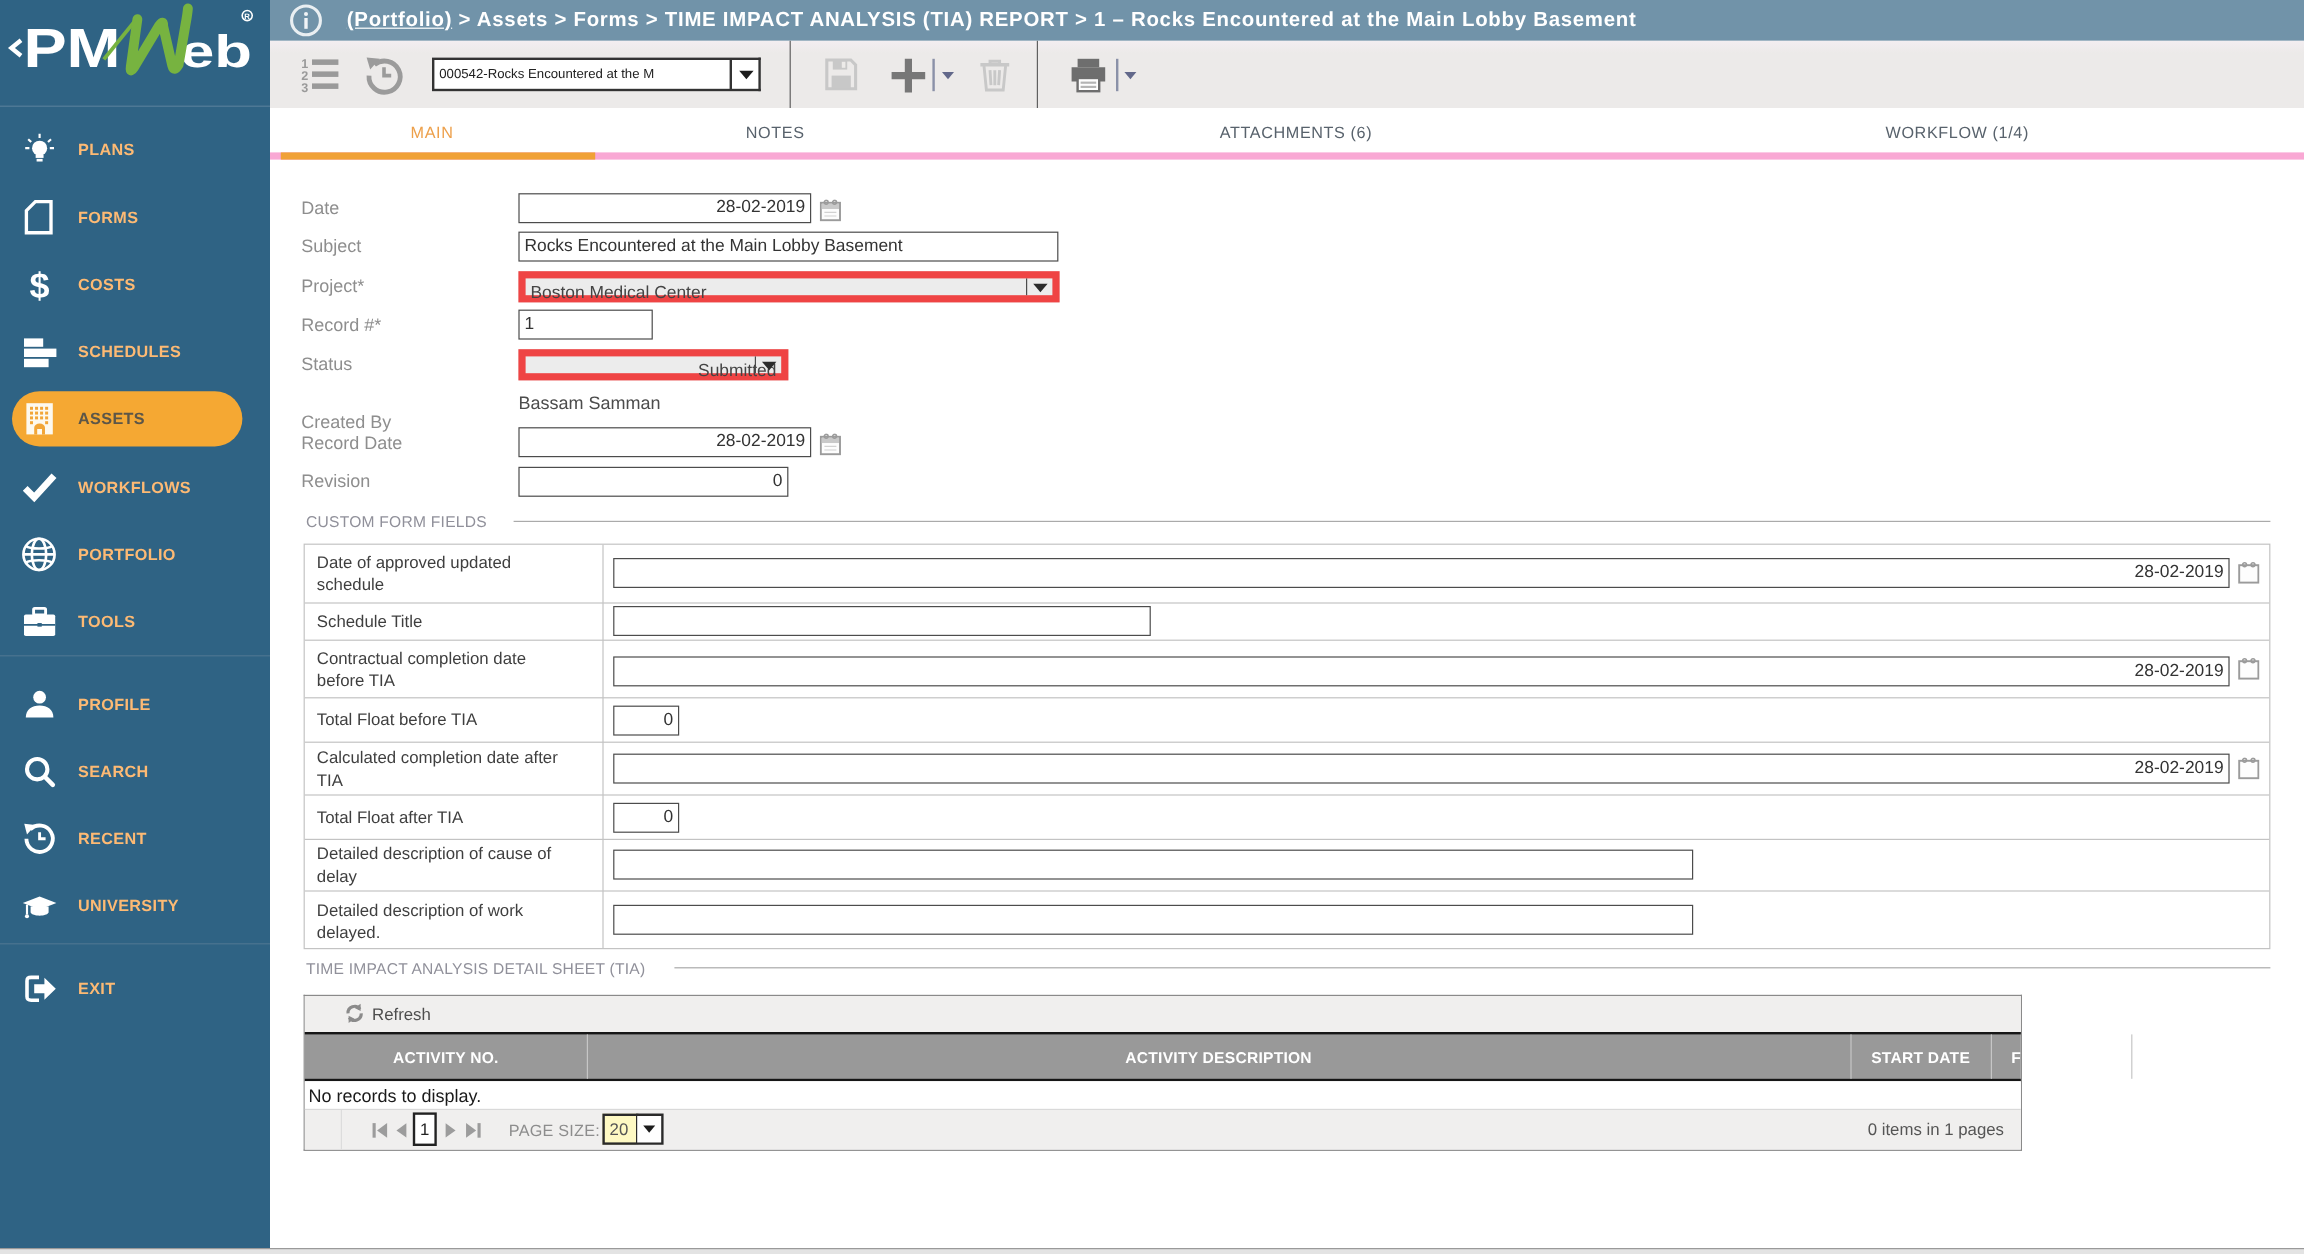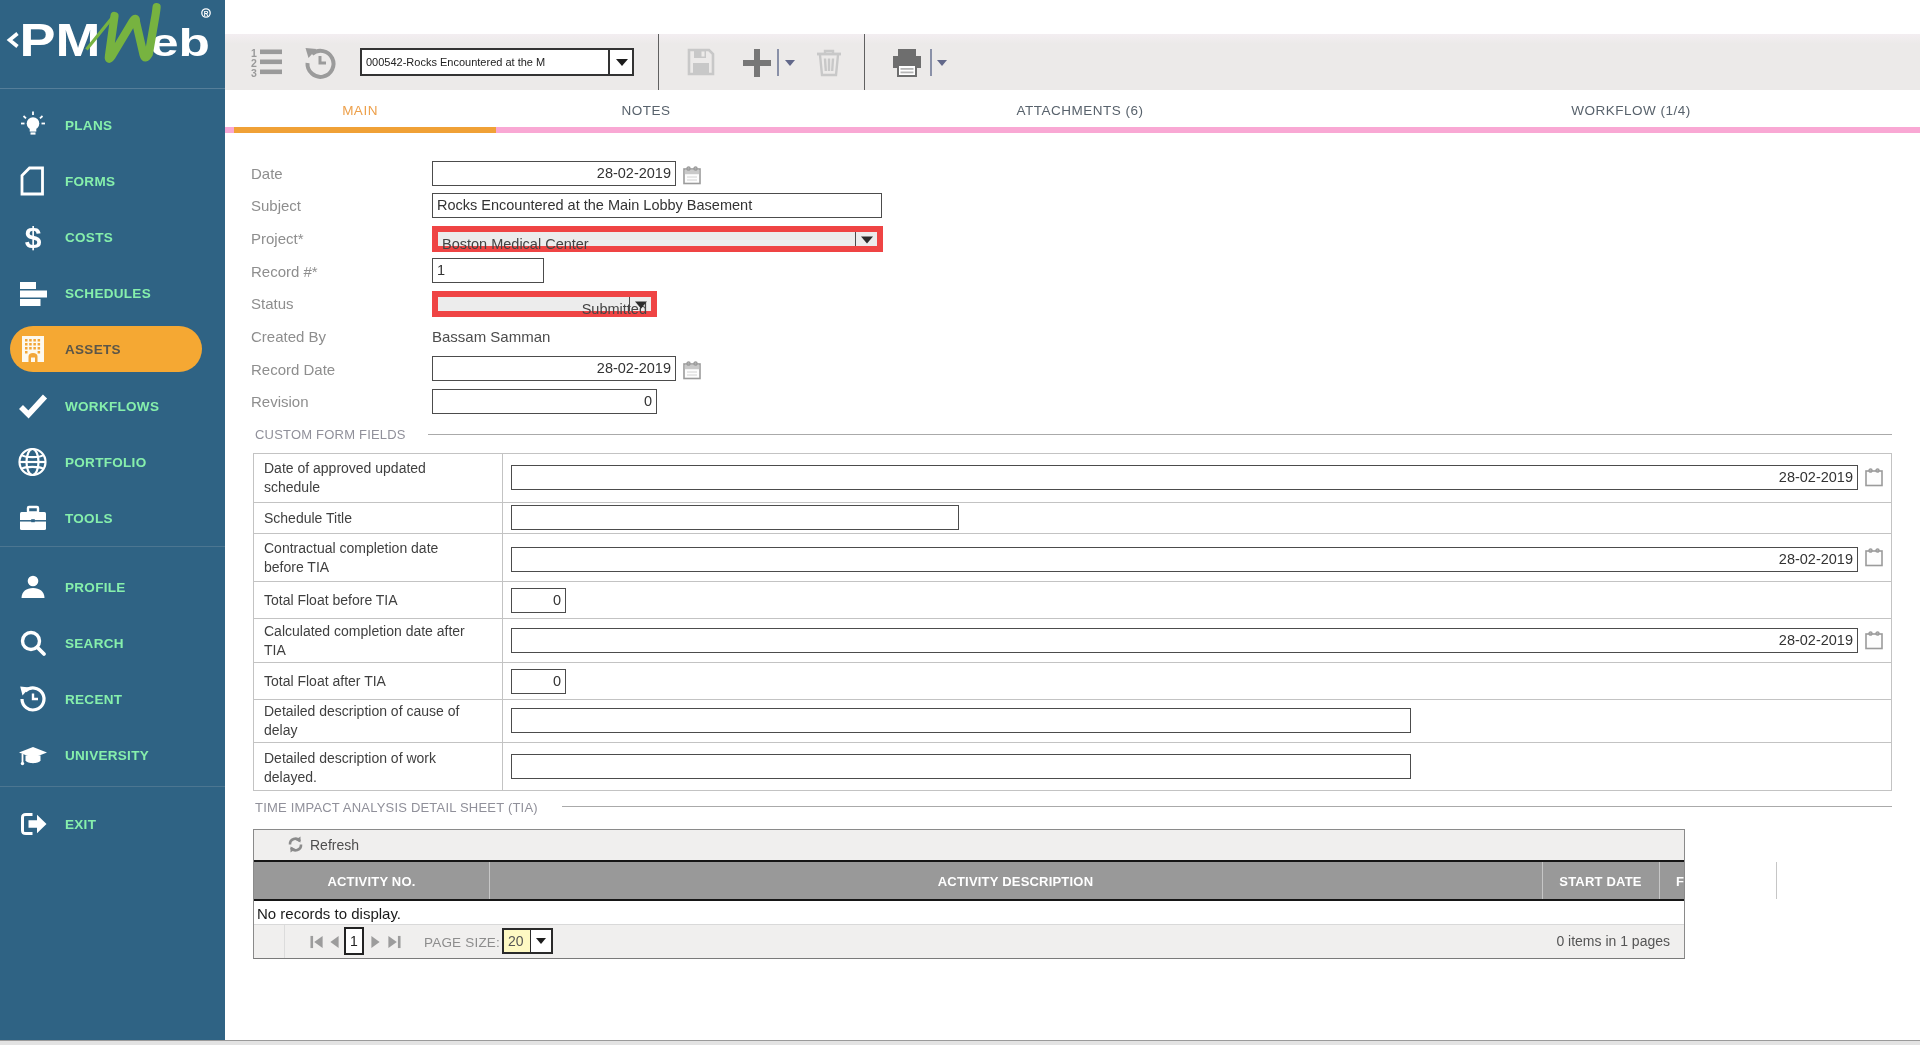--- a/index.html
+++ b/index.html
@@ -2,21 +2,21 @@
 <html><head>
 <meta charset="utf-8">
 <style>
 * { margin:0; padding:0; box-sizing:border-box; }
 html,body { width:1920px; height:1045px; overflow:hidden; background:#fff;
   font-family:"Liberation Sans", sans-serif; }
 .sidebar { position:absolute; left:0; top:0; width:225px; height:1040px; background:#2f6384; }
 .logohr { position:absolute; left:0; top:88px; width:225px; height:1px; background:#557e99; }
 .mitem { position:absolute; left:0; width:225px; height:56px; }
 .mtext { position:absolute; left:65px; top:50%; transform:translateY(-50%);
-  color:#86efac; font-size:13.5px; font-weight:bold; letter-spacing:0.3px; }
+  color:#fdba74; font-size:13.5px; font-weight:bold; letter-spacing:0.3px; }
 .micon { position:absolute; left:17px; top:50%; transform:translateY(-50%); width:32px; height:32px; }
 .pill { position:absolute; left:10px; top:326px; width:192px; height:46px; background:#f5a833; border-radius:23px; }
 .sdiv { position:absolute; left:0; width:225px; height:1px; background:#4c7691; }
 .main { position:absolute; left:225px; top:0; width:1695px; height:1040px; background:#fff; }
 .crumb { position:absolute; left:0; top:0; width:1695px; height:34px; background:#7193a9; }
 .crumbtxt { position:absolute; left:64px; top:7px; color:#fff; font-size:17px; font-weight:bold; letter-spacing:0.6px; white-space:nowrap;}
 .toolbar { position:absolute; left:0; top:34px; width:1695px; height:56px; background:linear-gradient(#f3eef1 0px, #eceae9 10px, #eceae9 100%); }
 .tsep { position:absolute; top:0; width:1px; height:56px; background:#606060; }
 .tabs { position:absolute; left:0; top:90px; width:1695px; height:43px; background:#fff; border-bottom:6px solid #f9a8d4; }
 .tab { position:absolute; top:13px; font-size:13.5px; color:#58626c; letter-spacing:0.5px; transform:translateX(-50%); }
@@ -186,20 +186,28 @@
         <path d="M15.5 6.5 H9 C6 6.5 5.5 7.5 5.5 9.5 V22.5 C5.5 24.5 6 25.5 9 25.5 H15.5" fill="none" stroke="#fff" stroke-width="3"></path>
         <polygon points="11.5,12.2 20,12.2 20,6.8 29.5,16 20,25.2 20,19.8 11.5,19.8" fill="#fff"></polygon>
       </svg>
     <div class="mtext">EXIT</div>
   </div>
   <div class="sdiv" style="top:546px"></div>
   <div class="sdiv" style="top:786px"></div>
 </div>
 
 <div class="main">
+  <div class="crumb">
+    <svg style="position:absolute;left:16px;top:3px" width="28" height="28" viewBox="0 0 28 28">
+      <circle cx="14" cy="14" r="12" fill="none" stroke="#ffffff" stroke-width="2.6" opacity="0.85"></circle>
+      <circle cx="14" cy="8.6" r="1.7" fill="#fff" opacity="0.9"></circle>
+      <rect x="12.6" y="12" width="2.8" height="9" fill="#fff" opacity="0.9"></rect>
+    </svg>
+    <div class="crumbtxt"><span style="text-decoration:underline">(Portfolio)</span> &gt; Assets &gt; Forms &gt; TIME IMPACT ANALYSIS (TIA) REPORT &gt; 1 – Rocks Encountered at the Main Lobby Basement</div>
+  </div>
   <div class="toolbar">
     <svg style="position:absolute;left:26px;top:13px" width="34" height="32" viewBox="0 0 34 32">
       <g fill="#9a9a9a">
           <text x="0" y="10" font-size="10.5" font-weight="bold">1</text>
           <text x="0" y="20" font-size="10.5" font-weight="bold">2</text>
           <text x="0" y="30" font-size="10.5" font-weight="bold">3</text>
       <rect x="9" y="2.5" width="22" height="4.6"></rect>
           <rect x="9" y="12.5" width="22" height="4.6"></rect>
           <rect x="9" y="22.5" width="22" height="4.6"></rect>
         </g>
@@ -267,21 +275,21 @@
       </g>
     </svg>
   <div class="flabel" style="top:197px">Subject</div>
   <div class="finput" style="left:207px;top:193px;width:450px;">Rocks Encountered at the Main Lobby Basement</div>
   <div class="flabel" style="top:230px">Project*</div>
   <div class="fsel" style="left:207px;top:226px;width:451px;">Boston Medical Center<div class="selbtn"></div></div>
   <div class="flabel" style="top:263px">Record #*</div>
   <div class="finput" style="left:207px;top:258px;width:112px;">1</div>
   <div class="flabel" style="top:295px">Status</div>
   <div class="fsel" style="left:207px;top:291px;width:225px;text-align:right;">Submitted<div class="selbtn"></div></div>
-  <div class="flabel" style="top:328px">Created By</div>
+  <div class="flabel" style="top:344px">Created By</div>
   <div style="position:absolute;left:207px;top:328px;font-size:15px;color:#4c4c4c;">Bassam Samman</div>
   <div class="flabel" style="top:361px">Record Date</div>
   <div class="finput ralign" style="left:207px;top:356px;width:244px;">28-02-2019</div>
   <svg style="position:absolute;left:458px;top:361px" width="18" height="19" viewBox="0 0 18 19">
       <g stroke="#9b9b9b" fill="none">
         <rect x="1" y="3" width="16" height="14.5" stroke-width="1.6" fill="#fdfdfd"></rect>
         <rect x="1.8" y="3.8" width="14.4" height="4.4" fill="#c9c9c9" stroke="none"></rect>
         <circle cx="5.5" cy="2.6" r="1.6" stroke-width="1.3"></circle>
         <circle cx="12.5" cy="2.6" r="1.6" stroke-width="1.3"></circle>
         <g stroke="#d2d2d2" stroke-width="1">

